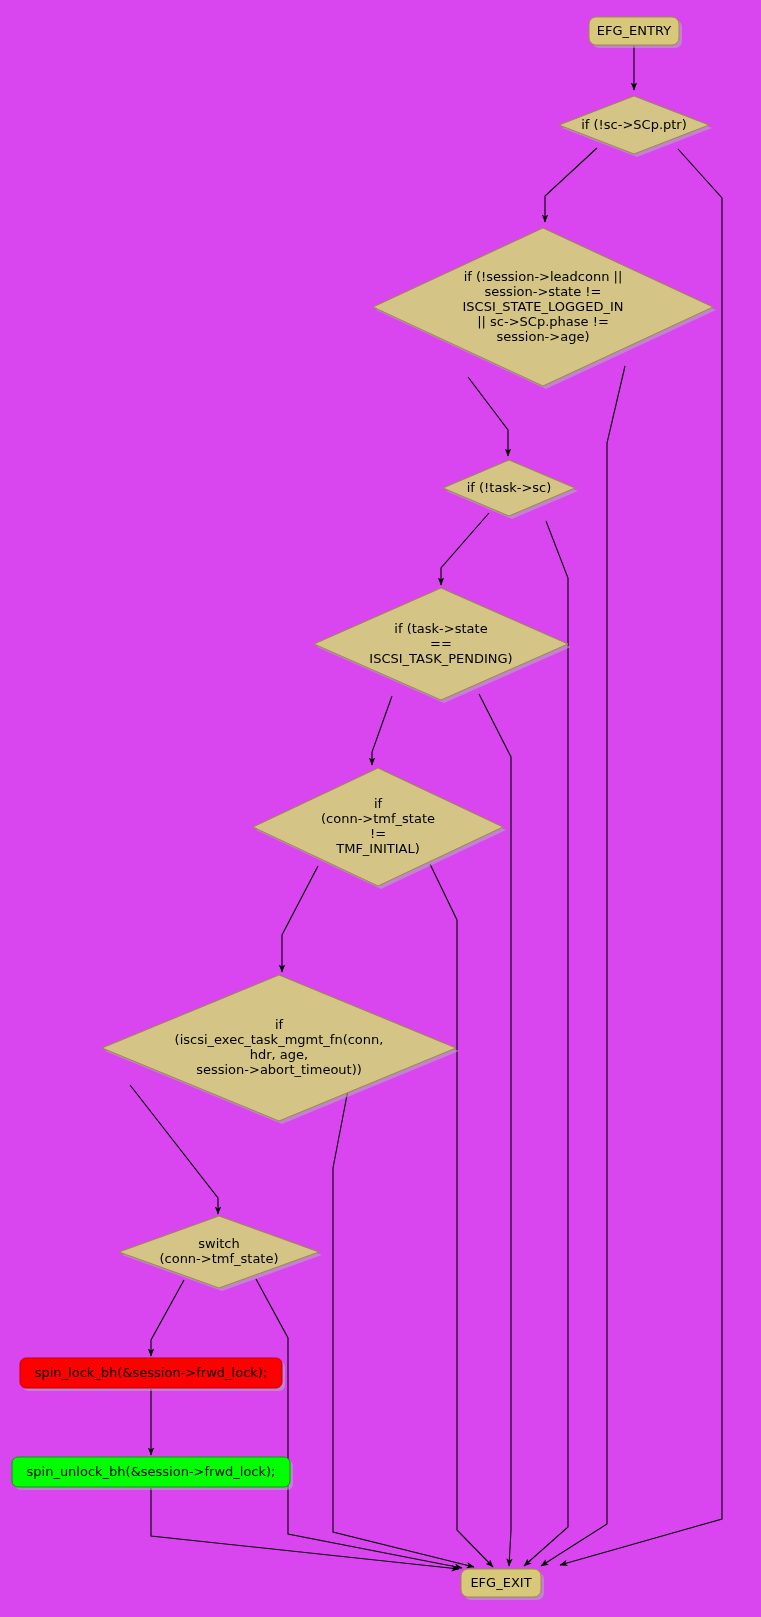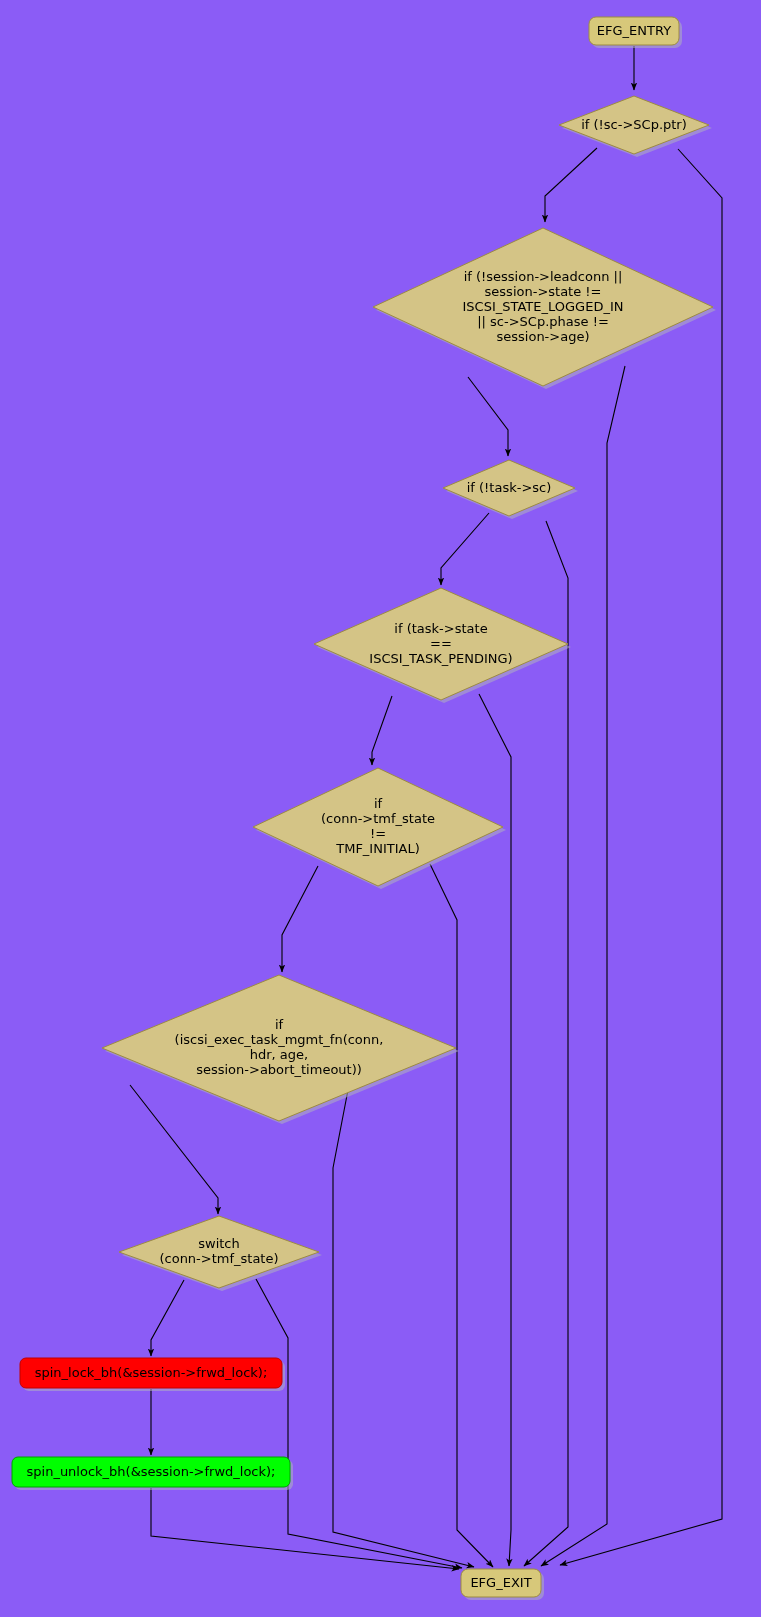--- a/index.html
+++ b/index.html
@@ -10,21 +10,21 @@
   body {
     font-family: "DejaVu Sans", sans-serif;
     width: 761px;
     height: 1617px;
     overflow: hidden;
   }
   #diagram-root {
     position: relative;
     width: 761px;
     height: 1617px;
-    background: #8b5cf6;
+    background: #d946ef;
   }
   svg#flow {
     display: block;
     width: 761px;
     height: 1617px;
   }
   .node-text {
     font-family: "DejaVu Sans", sans-serif;
     font-size: 13px;
     fill: #000000;

